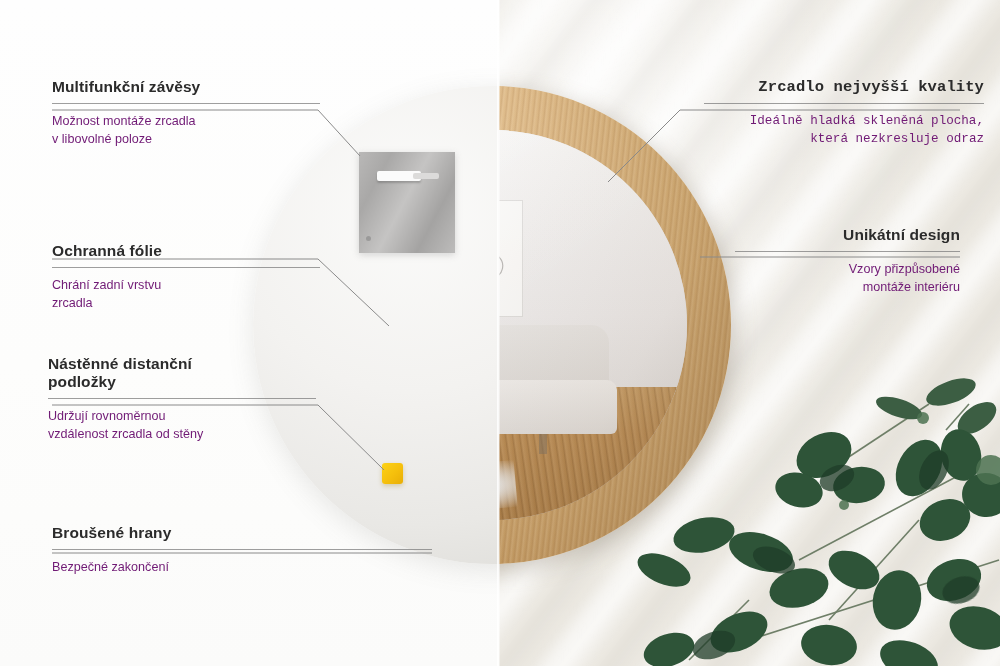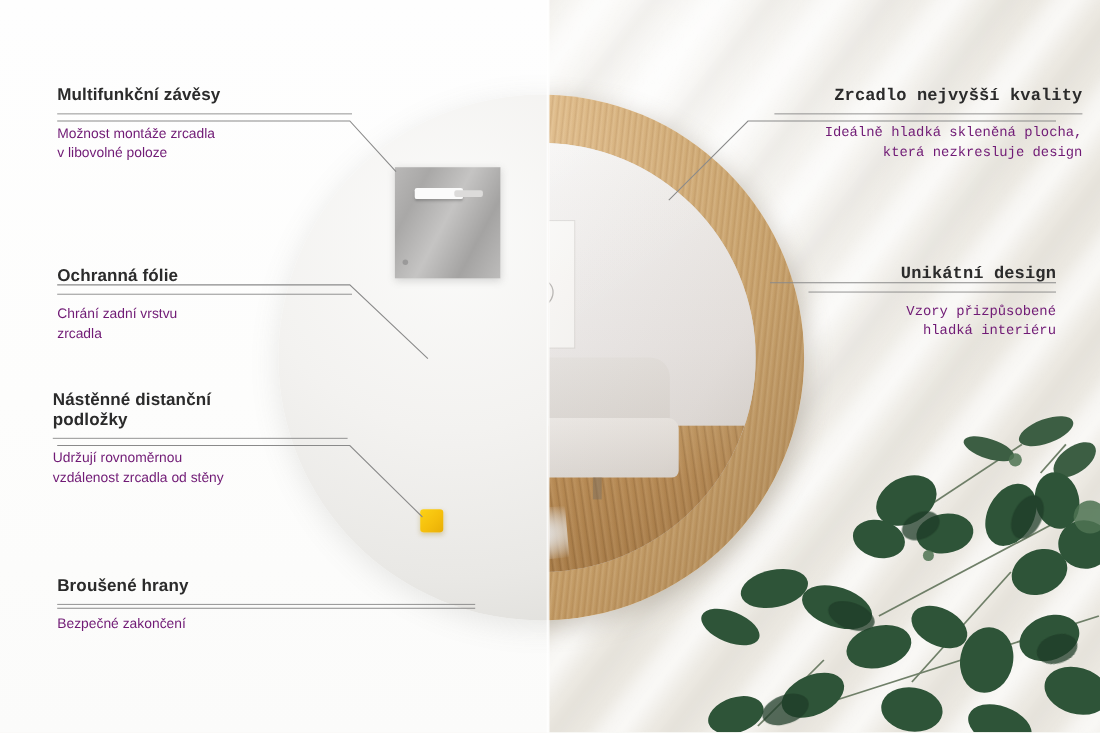--- a/index.html
+++ b/index.html
@@ -213,21 +213,21 @@
     opacity: .75;
   }
   .callout.left { text-align: left; }
   .callout.right { text-align: right; }
 
   .c1 { left: 52px; top: 78px;  width: 268px; }
   .c2 { left: 52px; top: 228px; width: 268px; margin-top: 14px; }
   .c3 { left: 48px; top: 355px; width: 268px; }
   .c4 { left: 52px; top: 524px; width: 380px; }
   .r1 { left: 704px; top: 78px;  width: 280px; font-family: Liberation Mono, monospace; }
-  .r2 { left: 735px; top: 240px; width: 225px; font-family: Liberation Mono, monospace; }
+  .r2 { left: 735px; top: 226px; width: 225px; }
 </style>
 </head>
 <body>
 
 <div id="stage">
 
   <div class="bg-left"></div>
   <div class="bg-right">
     <div class="warm"></div>
     <div class="stripes"></div>
@@ -371,26 +371,26 @@
     <h3>Broušené hrany</h3>
     <div class="rule"></div>
     <p>Bezpečné zakončení</p>
   </div>
 
   <div class="callout right r1">
     <h3>Zrcadlo nejvyšší kvality</h3>
     <div class="rule"></div>
     <p>
       <span>Ideálně hladká skleněná plocha,</span><br>
-      <span>která nezkresluje design</span>
+      <span>která nezkresluje odraz</span>
     </p>
   </div>
 
   <div class="callout right r2">
     <h3>Unikátní design</h3>
     <div class="rule"></div>
     <p>
       <span>Vzory přizpůsobené</span><br>
-      <span>hladká interiéru</span>
+      <span>montáže interiéru</span>
     </p>
   </div>
 
 </div>
 
 </body></html>

